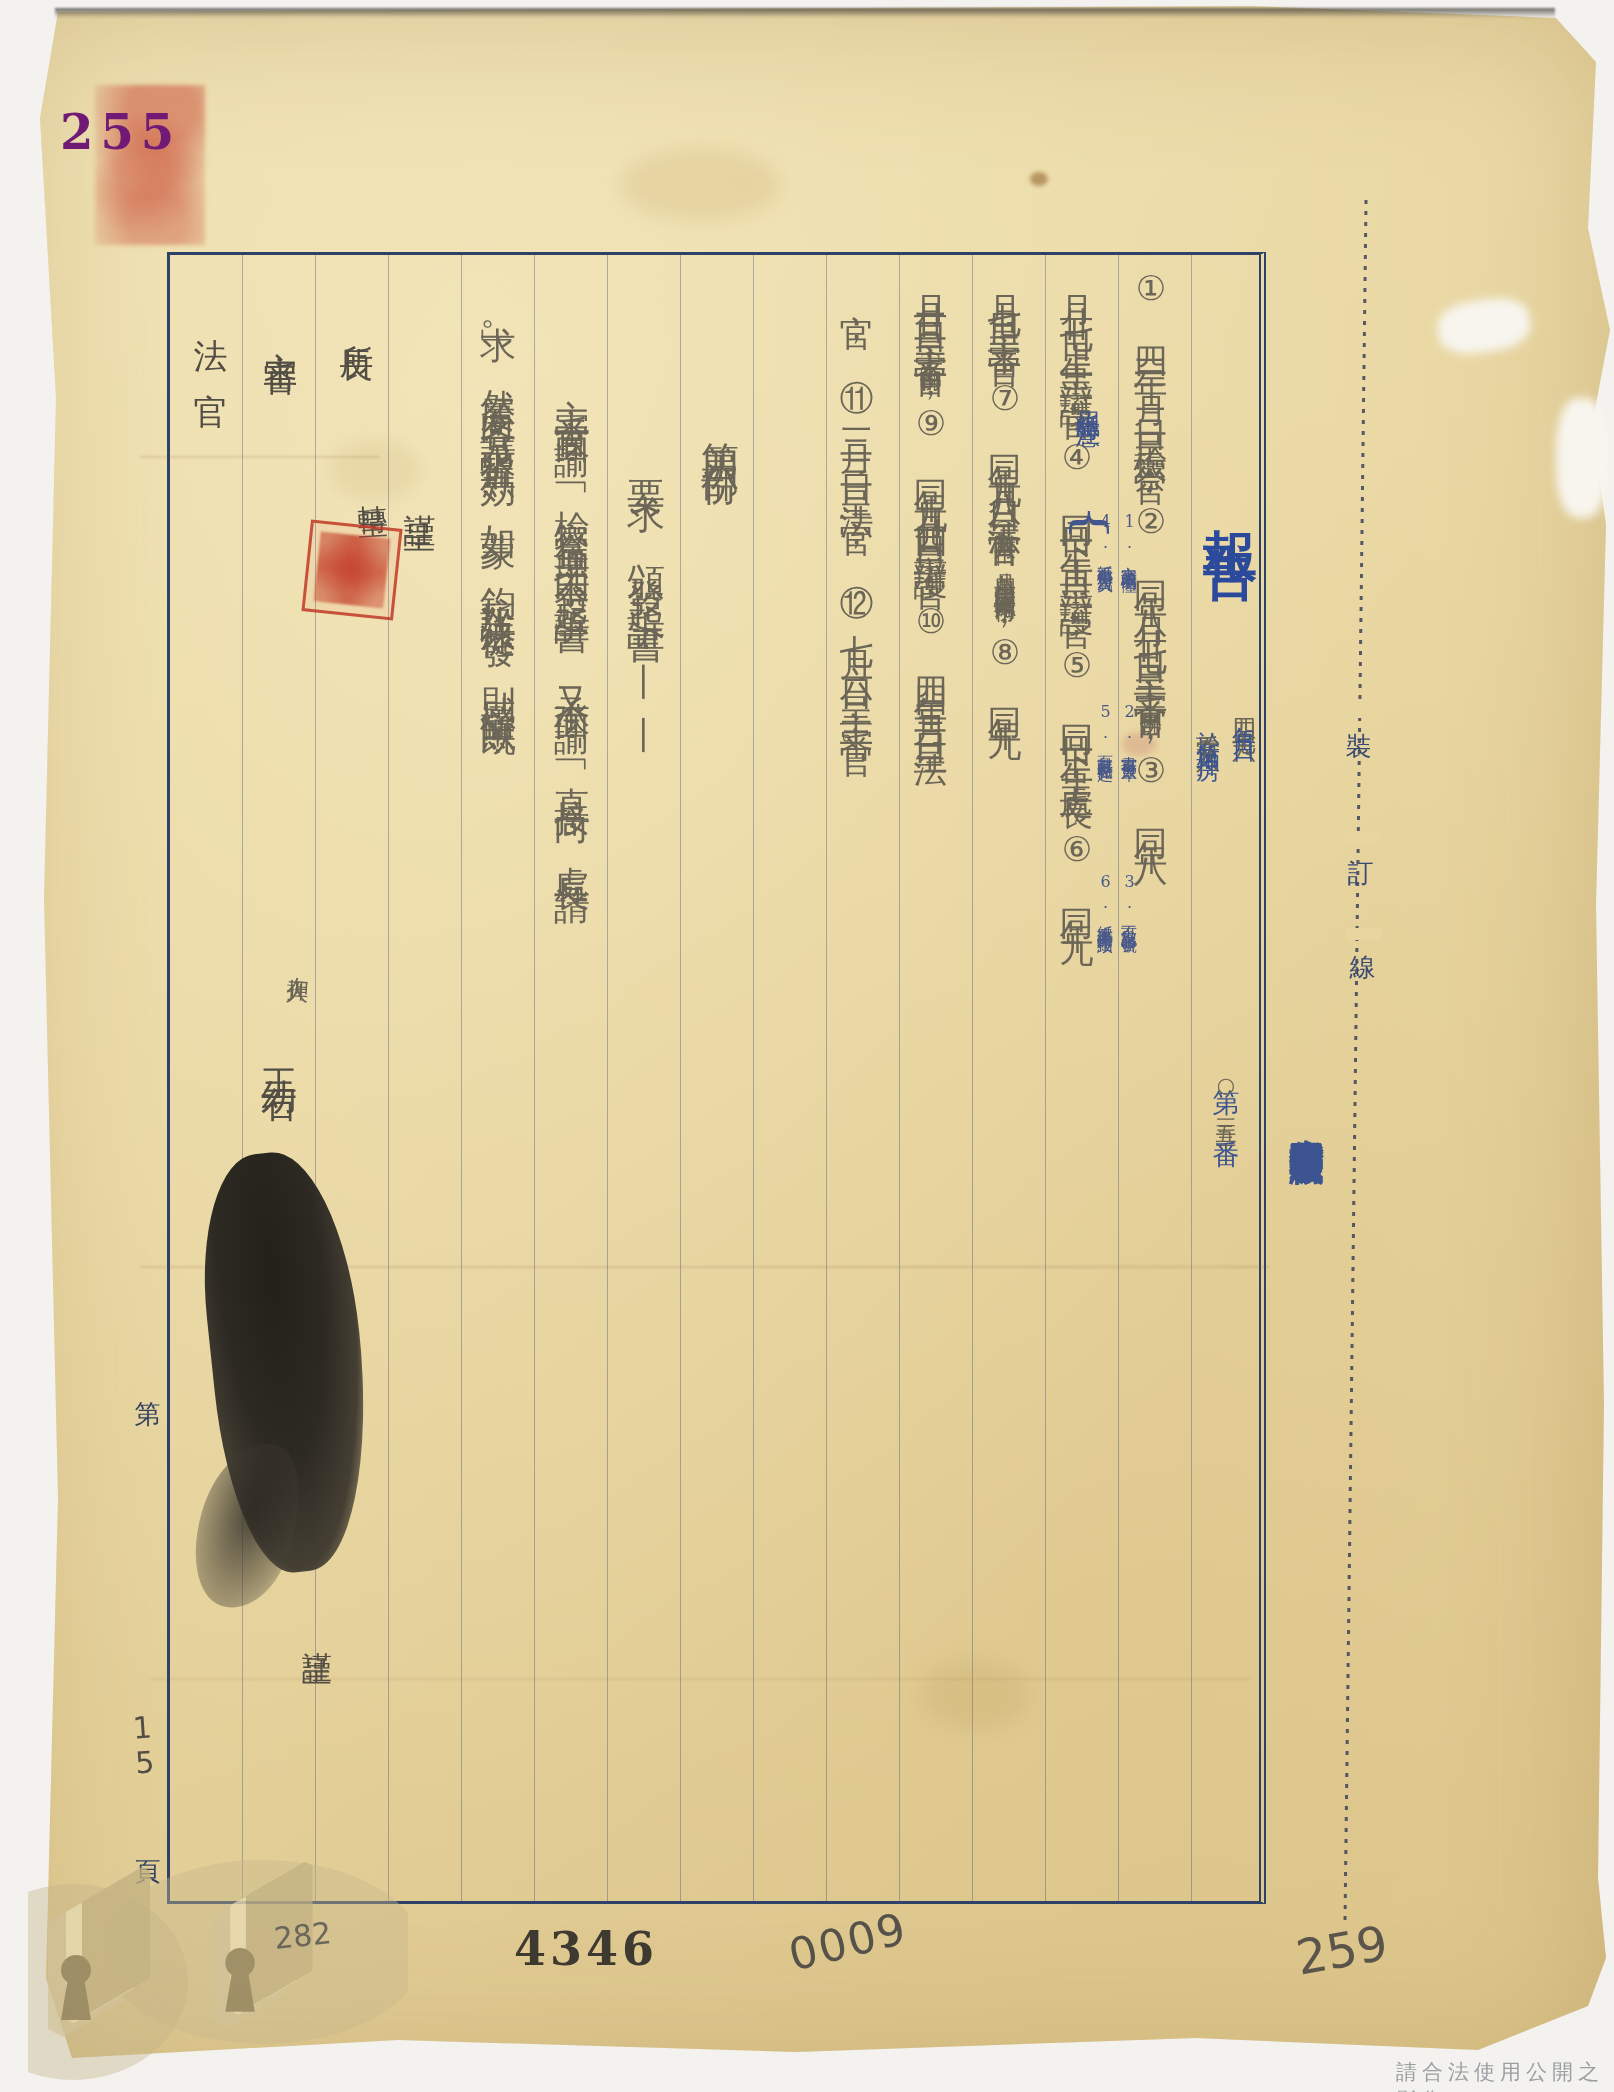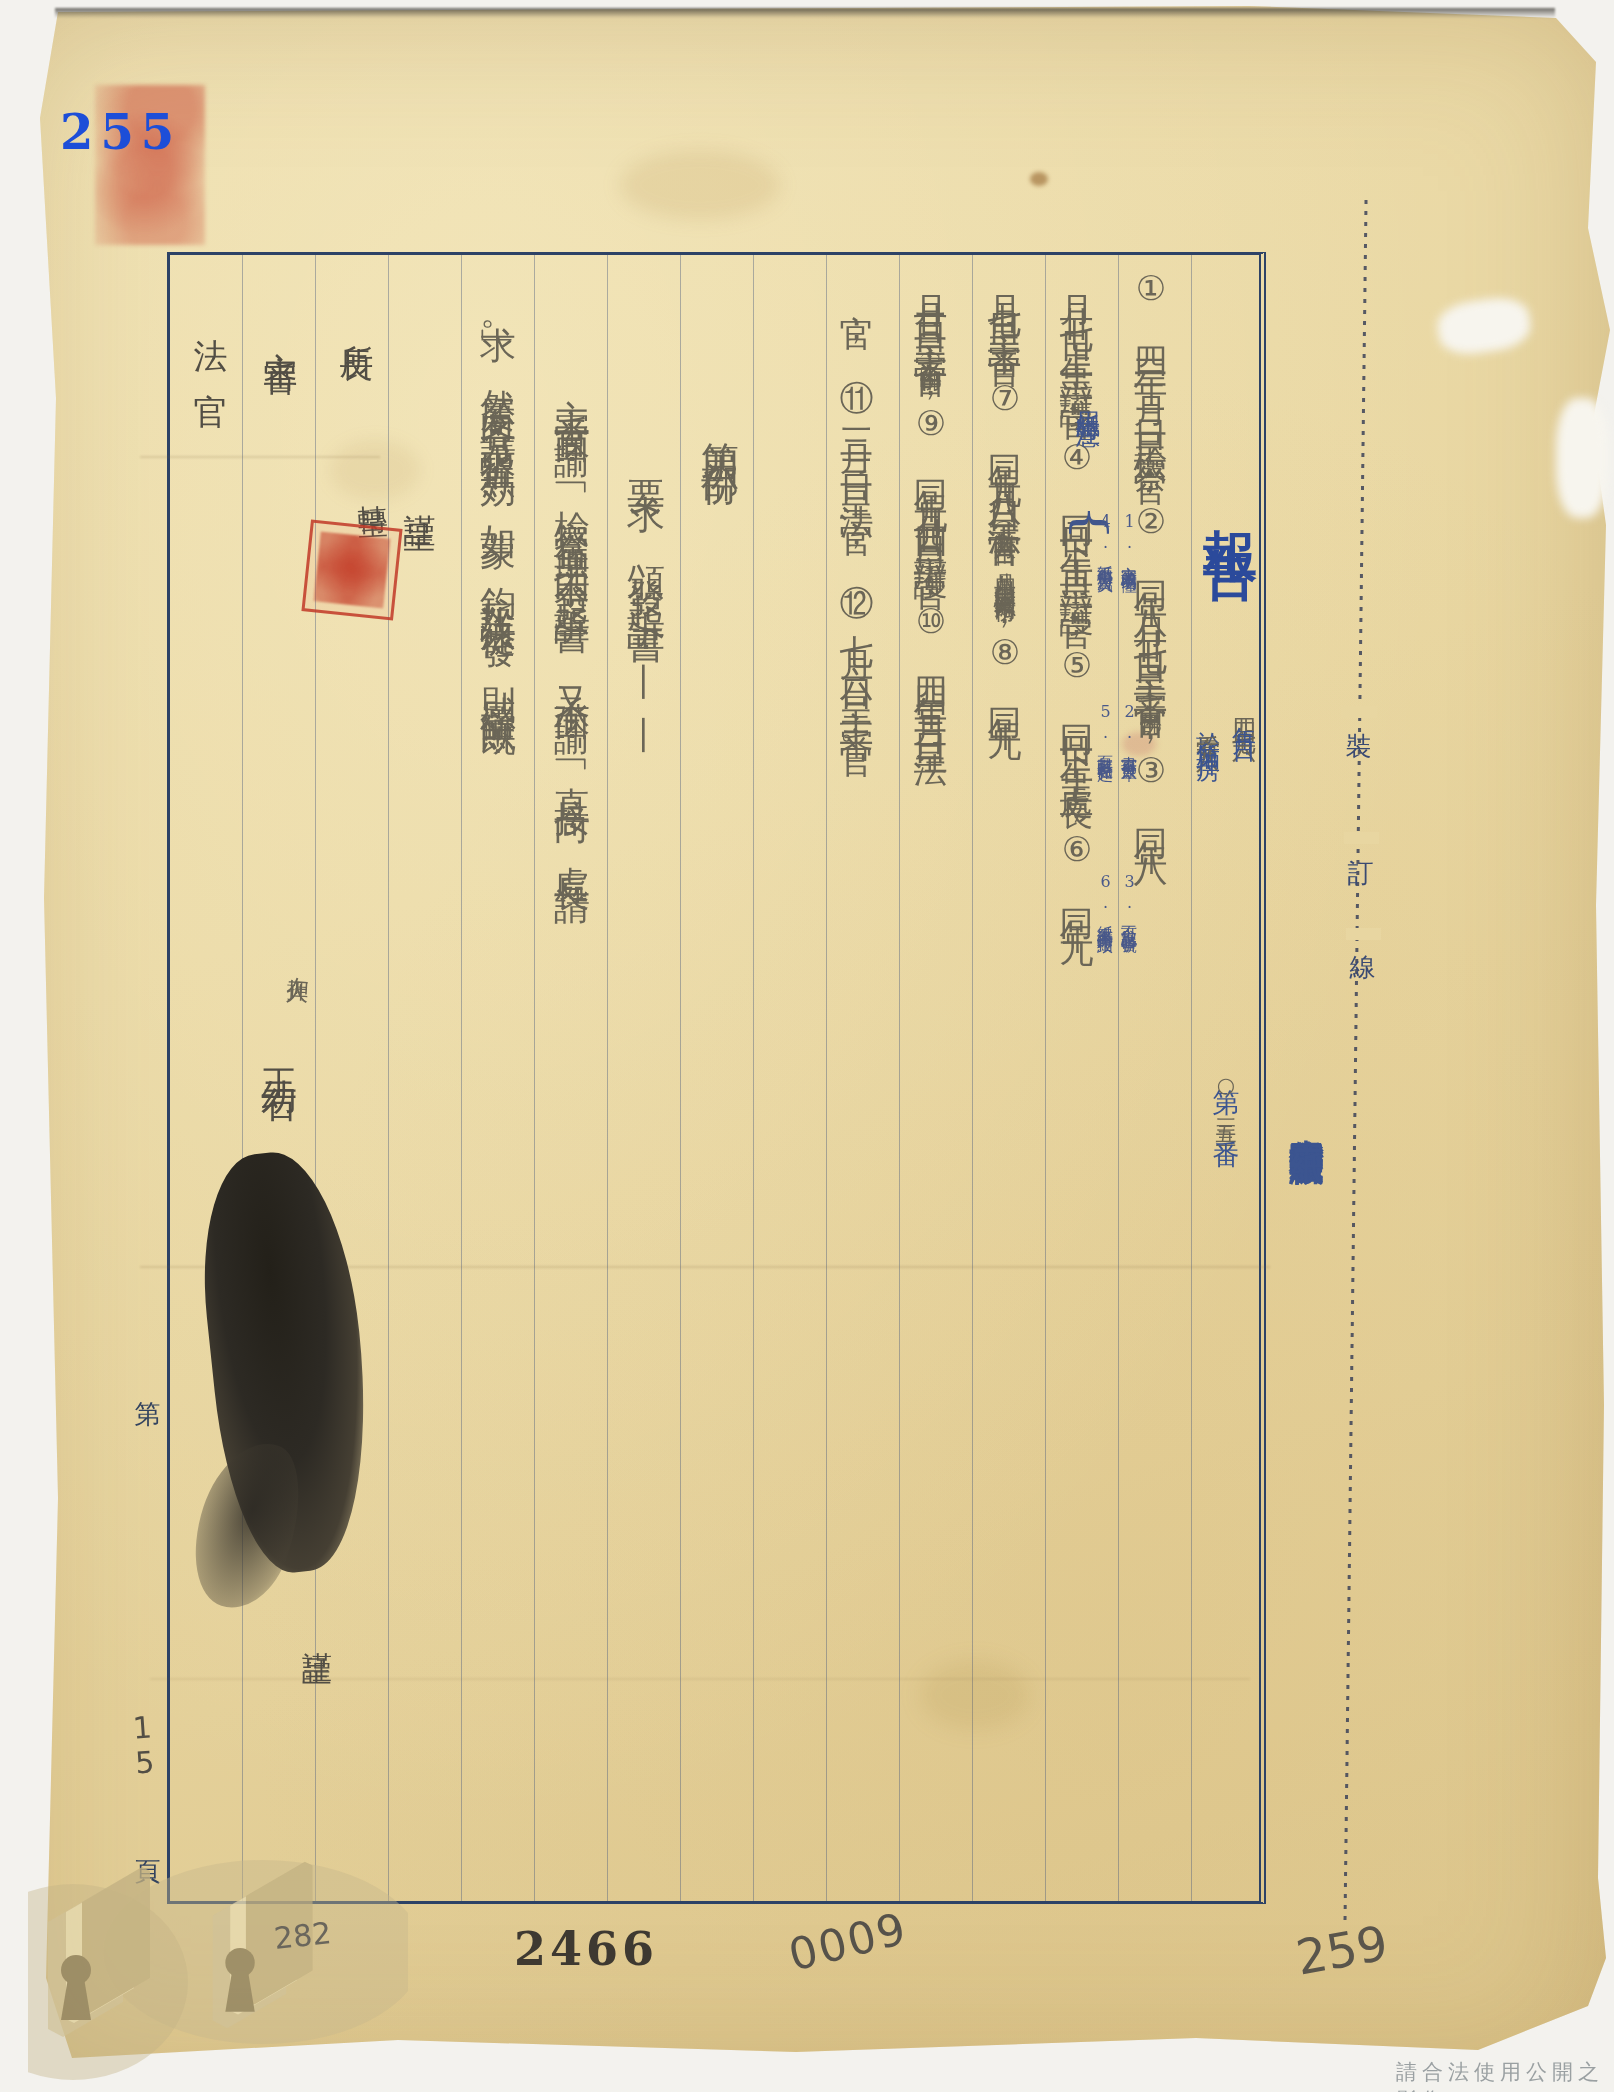--- a/index.html
+++ b/index.html
@@ -82,21 +82,21 @@
   <div class="stain" style="left:1122px;top:732px;width:34px;height:24px;background:rgba(200,120,110,.3);filter:blur(3px);"></div>
   <div class="stain" style="left:920px;top:1660px;width:110px;height:70px;background:rgba(160,120,50,.12);filter:blur(10px);"></div>
   <div class="stain" style="left:330px;top:440px;width:90px;height:60px;background:rgba(165,125,55,.10);filter:blur(8px);"></div>
   <div class="patch" style="left:1438px;top:300px;width:92px;height:52px;transform:rotate(-8deg);"></div>
   <div class="patch" style="left:1556px;top:398px;width:52px;height:120px;"></div>
   <div class="crease" style="left:140px;top:1266px;width:1130px;height:2px;"></div>
   <div class="crease" style="left:140px;top:456px;width:240px;height:2px;"></div>
   <div class="crease" style="left:150px;top:1678px;width:1100px;height:2px;opacity:.6;"></div>
 
   <div id="redmark"></div>
-  <div class="num-stamp" style="position:absolute;left:60px;top:104px;font-size:48px;letter-spacing:7px;color:#1d4ed8;z-index:3;">255</div>
+  <div class="num-stamp" style="position:absolute;left:60px;top:104px;font-size:48px;letter-spacing:7px;color:#701a75;z-index:3;">255</div>
 
   <div id="table">
     <div id="collines"></div>
   </div>
 
   <div class="vtext print" style="left:1194px;top:486px;font-size:54px;font-weight:bold;letter-spacing:.3em;color:#2b4a9b;">報告</div>
 
   <div class="vtext" style="left:1228px;top:700px;font-size:24px;letter-spacing:.15em;">
     <span class="hand">四四</span><span class="print">年</span><span class="hand">七</span><span class="print">月</span><span class="hand">六</span><span class="print">日</span>
   </div>
@@ -165,21 +165,21 @@
   <div class="vtext print bindchar" style="left:1342px;top:706px;font-size:26px;color:#3a4a72;">裝</div>
   <div class="vtext print bindchar" style="left:1344px;top:832px;font-size:26px;color:#3a4a72;">訂</div>
   <div class="vtext print bindchar" style="left:1346px;top:928px;font-size:26px;color:#3a4a72;">線</div>
 
   <div class="vtext print" style="left:1284px;top:1112px;font-size:34px;font-weight:bold;letter-spacing:.02em;color:#3c5590;">臺灣省保安司令部軍法處看守所被告用紙</div>
 
   <div class="vtext print" style="left:131px;top:1380px;font-size:26px;color:#33435f;">第</div>
   <div class="vtext hand hand-dark" style="left:126px;top:1710px;font-size:30px;transform:rotate(-4deg);">15</div>
   <div class="vtext print" style="left:131px;top:1840px;font-size:26px;color:#33435f;">頁</div>
 
-  <div class="num-stamp" style="position:absolute;left:514px;top:1922px;font-size:46px;letter-spacing:4px;color:#3e3931;z-index:3;">2466</div>
+  <div class="num-stamp" style="position:absolute;left:514px;top:1922px;font-size:46px;letter-spacing:4px;color:#3e3931;z-index:3;">4346</div>
   <div style="position:absolute;left:788px;top:1916px;font-size:44px;color:#56524a;transform:rotate(-14deg);letter-spacing:2px;z-index:3;">0009</div>
   <div style="position:absolute;left:1296px;top:1922px;font-size:48px;color:#5a554b;transform:rotate(-10deg);z-index:3;">259</div>
   <div style="position:absolute;left:274px;top:1918px;font-size:30px;color:#6a665c;transform:rotate(-6deg);z-index:6;">282</div>
 
   <svg id="watermark" width="380" height="240" viewBox="0 0 380 240">
     <ellipse cx="235" cy="100" rx="160" ry="92" fill="#c8b88c" opacity="0.5"></ellipse>
     <ellipse cx="45" cy="130" rx="115" ry="98" fill="#c2b184" opacity="0.45"></ellipse>
     <g opacity="0.9">
       <polygon points="20,70 80,35 95,43 95,150 35,185 20,177" fill="#cfc096"></polygon>
       <polygon points="38,60 98,25 106,29 106,136 46,171 38,167" fill="#e8dcb2"></polygon>

